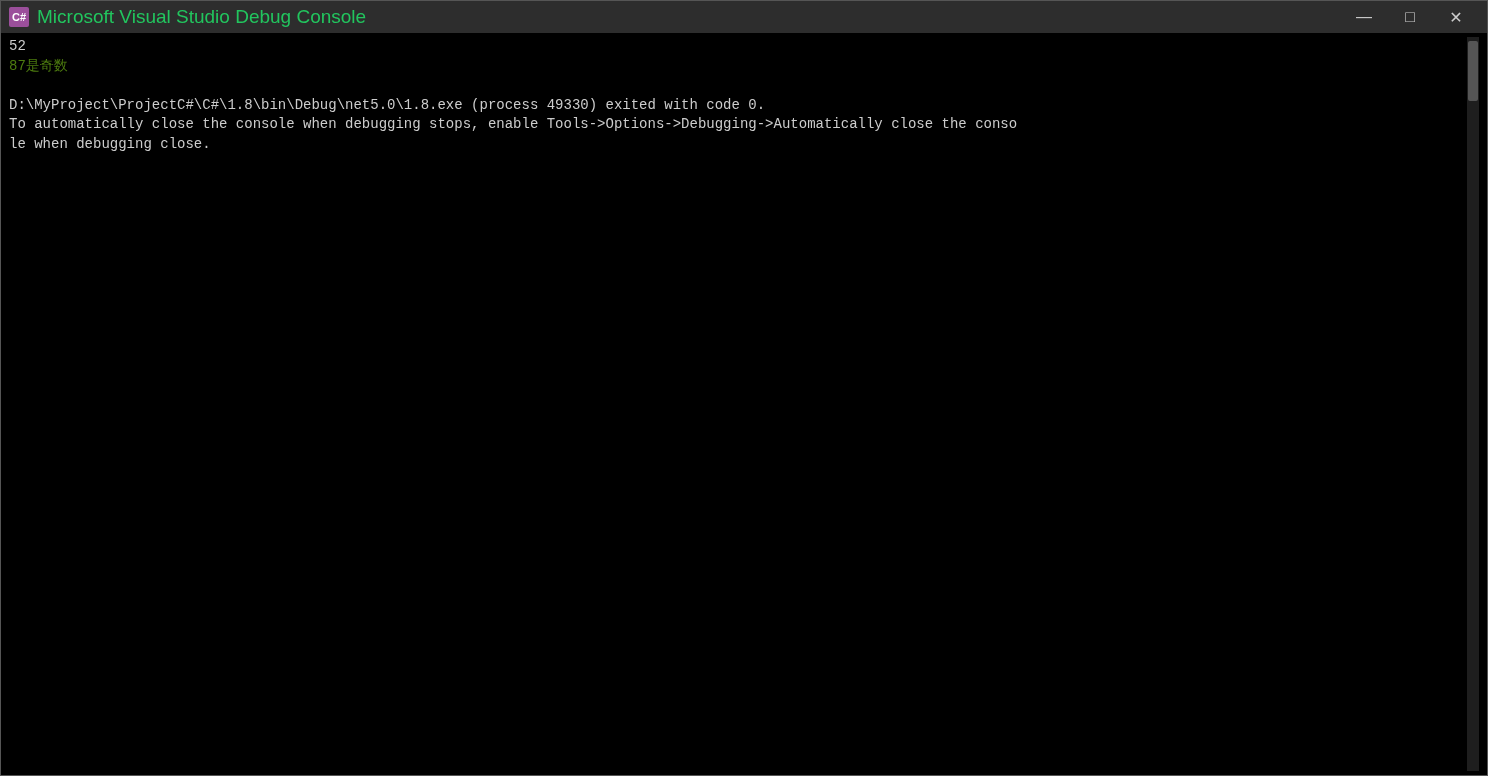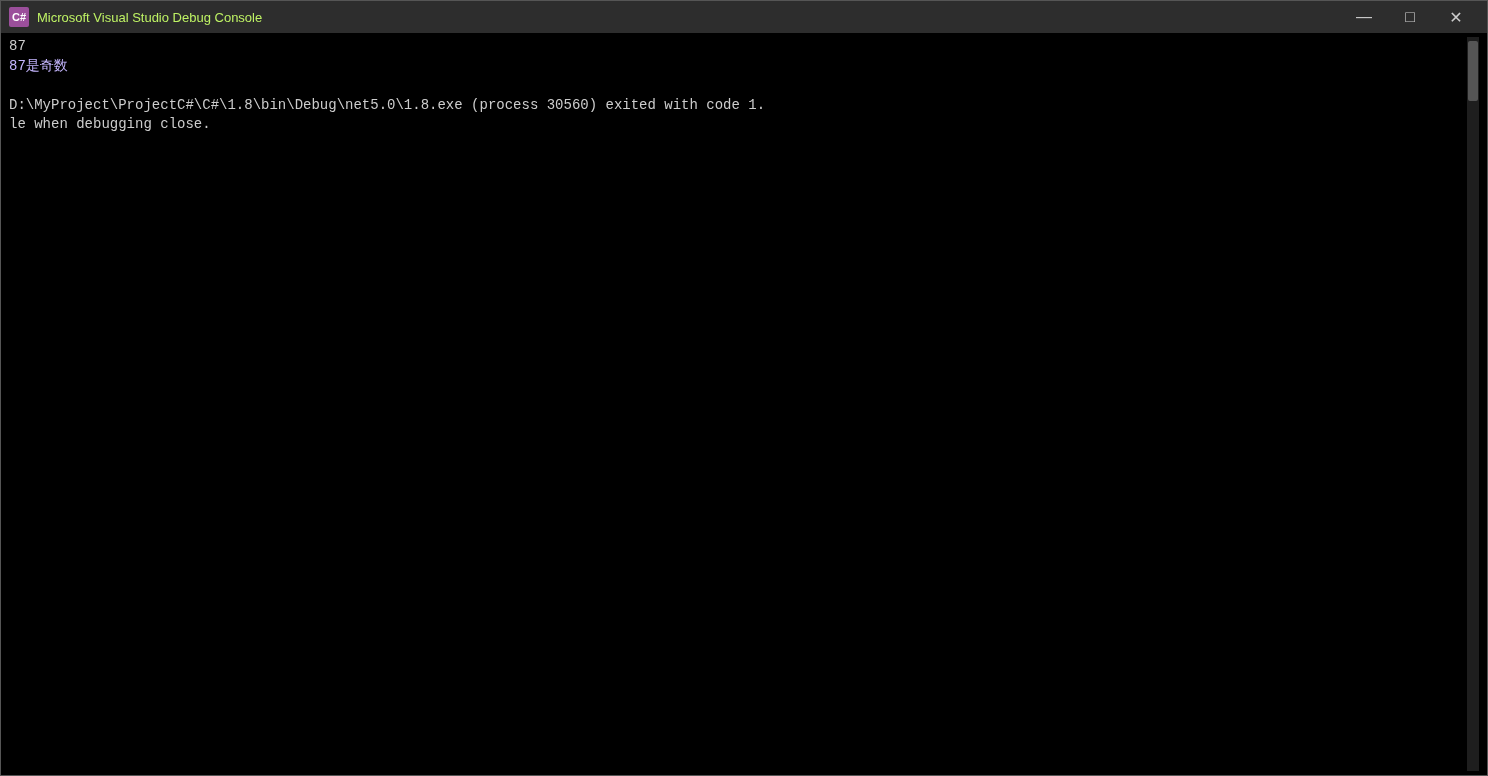--- a/index.html
+++ b/index.html
@@ -45,22 +45,22 @@
       align-items: center;
       justify-content: center;
       font-size: 11px;
       color: white;
       font-weight: bold;
       font-family: Arial, sans-serif;
       flex-shrink: 0;
     }
 
     .title-bar-text {
-      color: #bef264;
-      font-size: 13px;
+      color: #22c55e;
+      font-size: 19px;
       font-family: 'Segoe UI', Arial, sans-serif;
       flex: 1;
     }
 
     .title-bar-controls {
       display: flex;
       gap: 0;
     }
 
     .title-bar-btn {
@@ -93,21 +93,21 @@
 
     .console-line {
       color: #cccccc;
       font-size: 14px;
       font-family: 'Consolas', 'Courier New', monospace;
       line-height: 1.4;
       white-space: pre;
     }
 
     .console-line.chinese {
-      color: #c4b5fd;
+      color: #4d7c0f;
     }
 
     .console-line.empty {
       height: 1.4em;
     }
 
     .cursor {
       display: inline-block;
       width: 8px;
       height: 14px;
@@ -143,23 +143,24 @@
     <span class="title-bar-text">Microsoft Visual Studio Debug Console</span>
     <div class="title-bar-controls">
       <button class="title-bar-btn">—</button>
       <button class="title-bar-btn">□</button>
       <button class="title-bar-btn close-btn">✕</button>
     </div>
   </div>
 
   <div class="console-area">
     <div class="console-content">
-      <div class="console-line">87</div>
+      <div class="console-line">52</div>
       <div class="console-line chinese">87是奇数</div>
       <div class="console-line empty"> </div>
-      <div class="console-line">D:\MyProject\ProjectC#\C#\1.8\bin\Debug\net5.0\1.8.exe (process 30560) exited with code 1.</div>
+      <div class="console-line">D:\MyProject\ProjectC#\C#\1.8\bin\Debug\net5.0\1.8.exe (process 49330) exited with code 0.</div>
+      <div class="console-line">To automatically close the console when debugging stops, enable Tools-&gt;Options-&gt;Debugging-&gt;Automatically close the conso</div>
       <div class="console-line">le when debugging close.</div>
     </div>
     <div class="scrollbar">
       <div class="scrollbar-thumb"></div>
     </div>
   </div>
 </div>
 
 </body></html>

